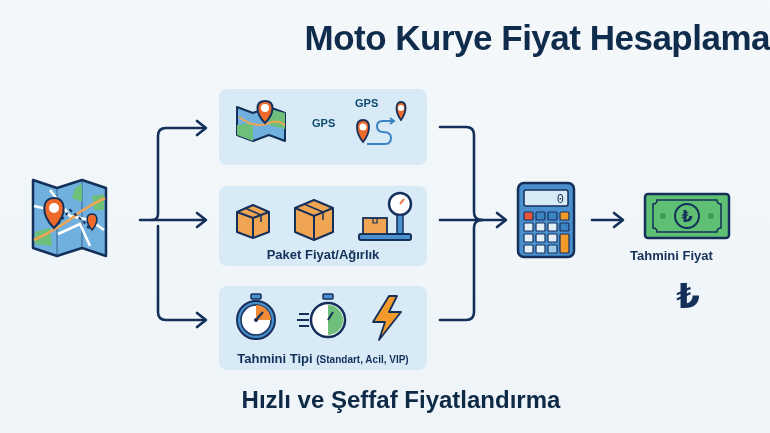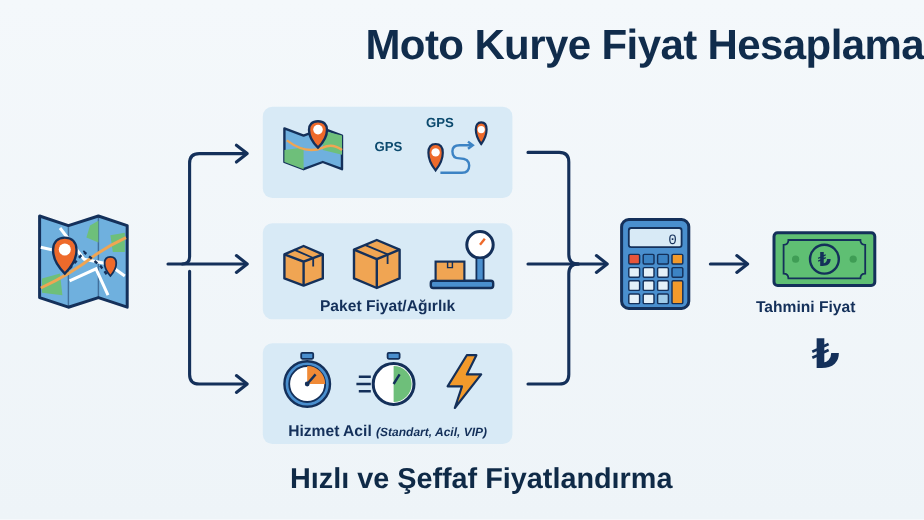--- a/index.html
+++ b/index.html
@@ -23,21 +23,21 @@
   }
   .panel {
     position: absolute; left: 219px; width: 208px;
     background: #d8eaf6; border-radius: 8px;
   }
   .panel-label {
     position: absolute; left: 0; right: 0; bottom: 4px;
     text-align: center; font-weight: bold; color: #14305a; font-size: 13px;
     white-space: nowrap;
   }
-  .panel-label small { font-size: 10px; font-style: italic; }
+  .panel-label small { font-size: 10px; }
   .abs { position: absolute; }
   .gps-text { font-weight: bold; font-size: 11px; color: #0c4a6e; }
   .result-label {
     position: absolute; left: 630px; top: 248px; width: 115px; text-align: left;
     font-weight: bold; font-size: 13px; color: #14305a;
   }
   .lira {
     position: absolute; left: 668px; top: 276px; width: 40px; text-align: center;
     font-size: 34px; font-weight: bold; color: #14305a;
   }
@@ -156,21 +156,21 @@
       <path d="M33 28 L38 20" stroke="#14305a" stroke-width="2"></path>
       <path d="M4 22 H14 M2 28 H14 M4 34 H14" stroke="#14305a" stroke-width="2"></path>
     </svg>
   </div>
   <div class="abs" style="left:150px;top:8px;">
     <svg width="36" height="48" viewBox="0 0 36 48">
       <path d="M20 2 L4 28 H16 L10 46 L32 18 H20 L28 2 Z" fill="#f39a2b" stroke="#14305a" stroke-width="1.8" stroke-linejoin="round"></path>
     </svg>
   </div>
   <div class="panel-label">
-    <span>Hizmet Acil</span>
+    <span>Tahmini Tipi</span>
     <small>(Standart, Acil, VIP)</small>
   </div>
 </div>
 
 <div class="abs" style="left:516px;top:181px;">
   <svg width="60" height="78" viewBox="0 0 60 78">
     <rect x="2" y="2" width="56" height="74" rx="6" fill="#4a8fce" stroke="#14305a" stroke-width="2.5"></rect>
     <rect x="8" y="9" width="44" height="16" rx="2" fill="#d8eaf6" stroke="#14305a" stroke-width="1.5"></rect>
     <text x="48" y="22" text-anchor="end" font-size="12" font-family="Liberation Mono, monospace" fill="#14305a">0</text>
     <g stroke="#14305a" stroke-width="1.2">

